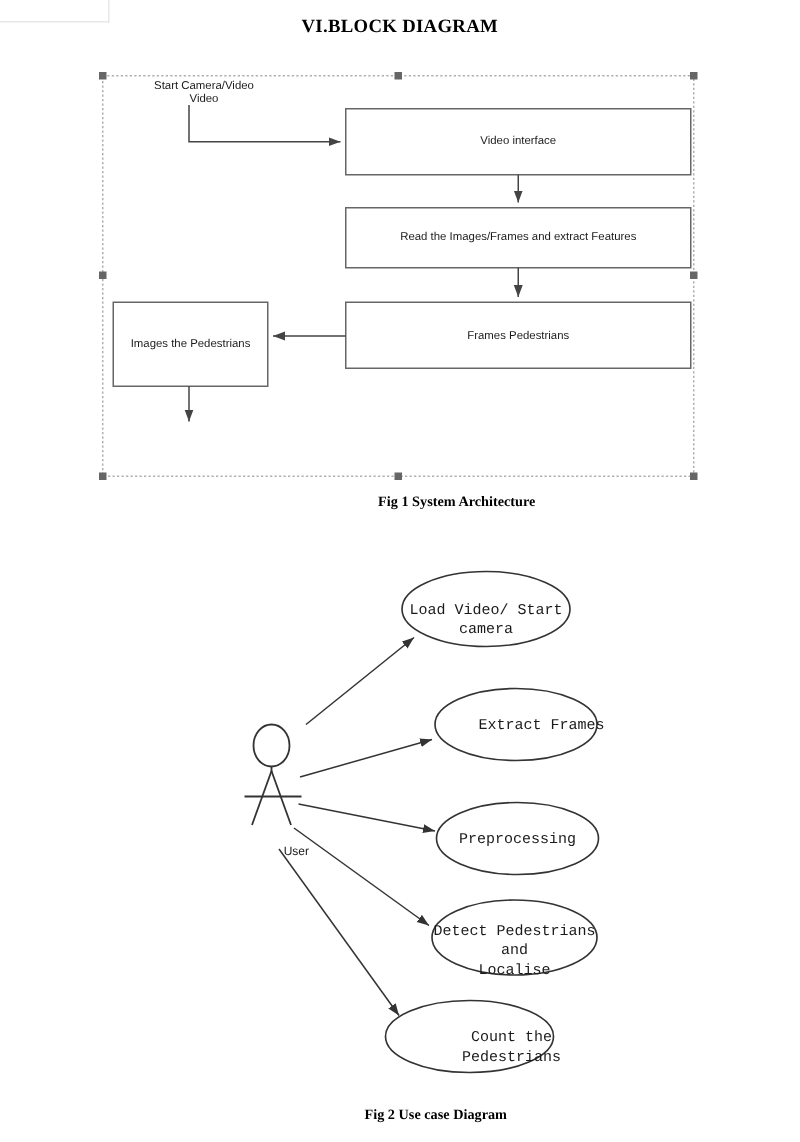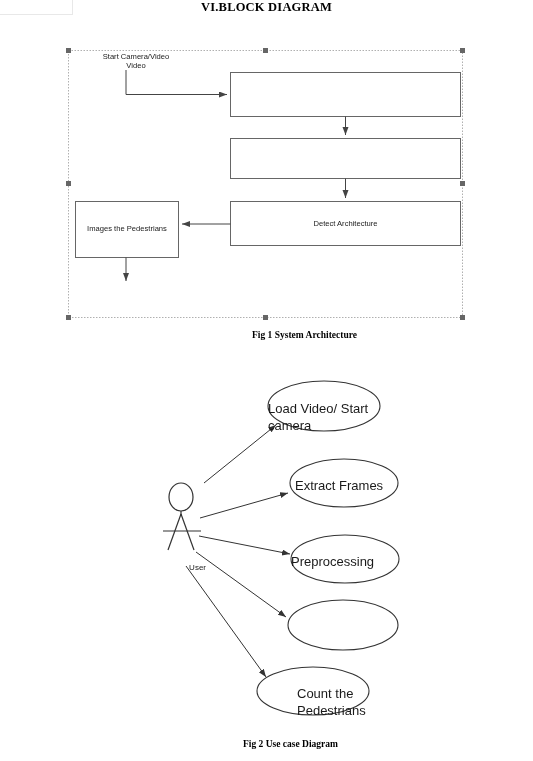--- a/index.html
+++ b/index.html
@@ -26,21 +26,21 @@
     left: 0px;
     top: 0px;
     width: 72px;
     height: 14px;
     border-right: 1px solid #e8e8e8;
     border-bottom: 1px solid #e8e8e8;
   }
   .doc-title {
     position: absolute;
     left: 0;
-    top: 0;
+    top: 10px;
     width: 533px;
     text-align: center;
     font-family: "Liberation Serif", serif;
     font-weight: bold;
     font-size: 12.5px;
     letter-spacing: 0.2px;
     color: #000;
   }
   .caption {
     position: absolute;
@@ -64,24 +64,24 @@
     position: absolute;
     font-family: "Liberation Sans", sans-serif;
     font-size: 7.6px;
     color: #1a1a1a;
     text-align: center;
     line-height: 1.25;
     white-space: pre-line;
   }
   .ellipse-label {
     position: absolute;
-    font-family: Liberation Sans, sans-serif;
-    font-size: 13px;
+    font-family: Liberation Mono, monospace;
+    font-size: 10px;
     color: #1a1a1a;
-    text-align: left;
+    text-align: center;
     line-height: 1.3;
     white-space: pre-line;
   }
   .actor-label {
     position: absolute;
     font-family: "Liberation Sans", sans-serif;
     font-size: 8px;
     color: #1a1a1a;
     text-align: center;
   }
@@ -127,23 +127,25 @@
     <path d="M345.5,178.5 L345.5,198" fill="none" stroke="#444444" stroke-width="1" marker-end="url(#arrowEnd)"></path>
 
     <path d="M230.5,224 L182,224" fill="none" stroke="#444444" stroke-width="1" marker-end="url(#arrowEnd)"></path>
 
     <path d="M126,257.5 L126,281" fill="none" stroke="#444444" stroke-width="1" marker-end="url(#arrowEnd)"></path>
   </svg>
 
   <div class="free-label" style="left:76px; top:52px; width:120px;">Start  Camera/Video
 Video</div>
 
+  <div class="box-label" style="left:231px; top:89px; width:229px;">Video interface</div>
 
+  <div class="box-label" style="left:231px; top:153px; width:229px;">Read the Images/Frames and extract Features</div>
 
-  <div class="box-label" style="left:231px; top:219px; width:229px;">Detect Architecture</div>
+  <div class="box-label" style="left:231px; top:219px; width:229px;">Frames Pedestrians</div>
 
   <div class="box-label" style="left:76px; top:224px; width:102px;">Images the Pedestrians</div>
 
 
   <div class="caption" id="caption-1">Fig 1 System Architecture</div>
 
   <svg class="svg-layer" id="fig2-svg" width="533" height="761" viewBox="0 0 533 761" style="pointer-events:none;">
     <defs>
       <marker id="arrowEnd2" markerWidth="9" markerHeight="9" refX="8" refY="3" orient="auto" markerUnits="strokeWidth">
         <path d="M0,0 L8,3 L0,6 z" fill="#333333"></path>
@@ -169,17 +171,19 @@
     <path d="M199,536 L290,554" fill="none" stroke="#333333" stroke-width="1" marker-end="url(#arrowEnd2)"></path>
     <path d="M196,552 L286,617" fill="none" stroke="#333333" stroke-width="1" marker-end="url(#arrowEnd2)"></path>
     <path d="M186,566 L266,677" fill="none" stroke="#333333" stroke-width="1" marker-end="url(#arrowEnd2)"></path>
   </svg>
 
   <div class="actor-label" style="left:156px; top:563px; width:50px;text-align:right;">User</div>
 
   <div class="ellipse-label" style="left:268px; top:401px; width:112px;">Load Video/ Start camera</div>
   <div class="ellipse-label" style="left:295px; top:478px; width:132px;">Extract Frames</div>
   <div class="ellipse-label" style="left:291px; top:554px; width:108px;">Preprocessing</div>
+  <div class="ellipse-label" style="left:288px; top:615px; width:110px;">Detect Pedestrians and
+Localise</div>
   <div class="ellipse-label" style="left:257px; top:686px; width:88px;padding-left:40px;">Count the Pedestrians</div>
 
   <div class="caption" id="caption-2">Fig 2 Use case Diagram</div>
 
 </div>
 
 </body></html>

